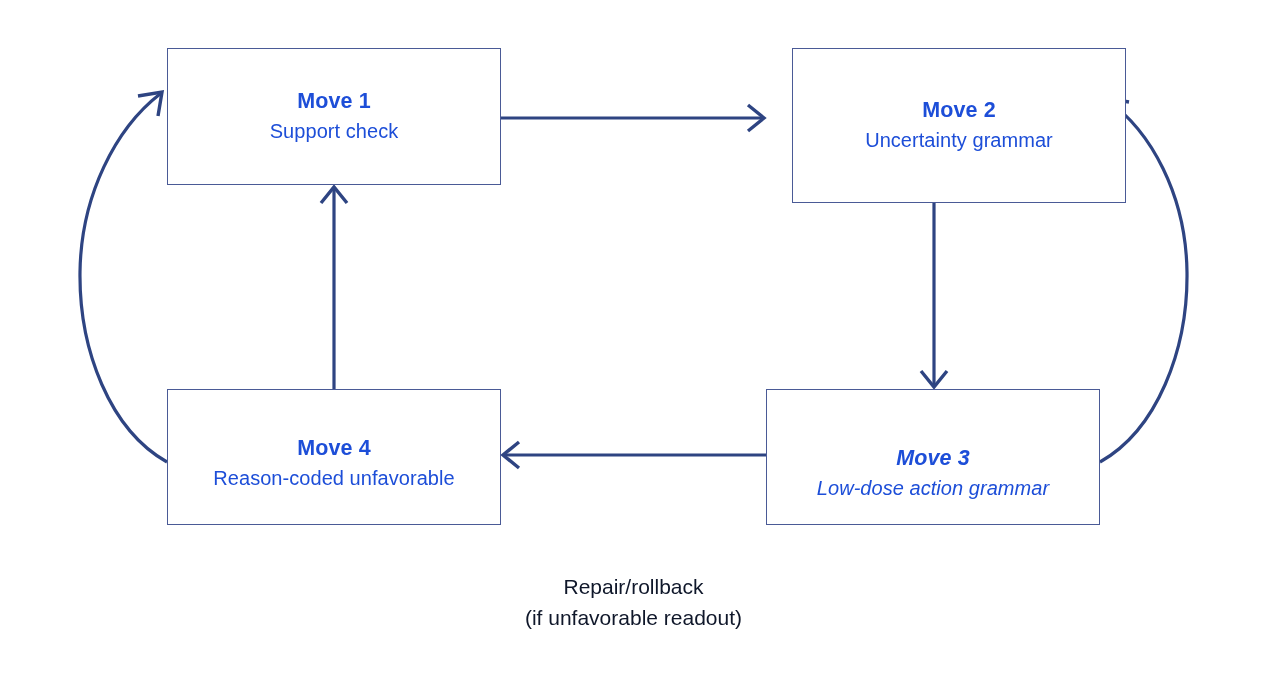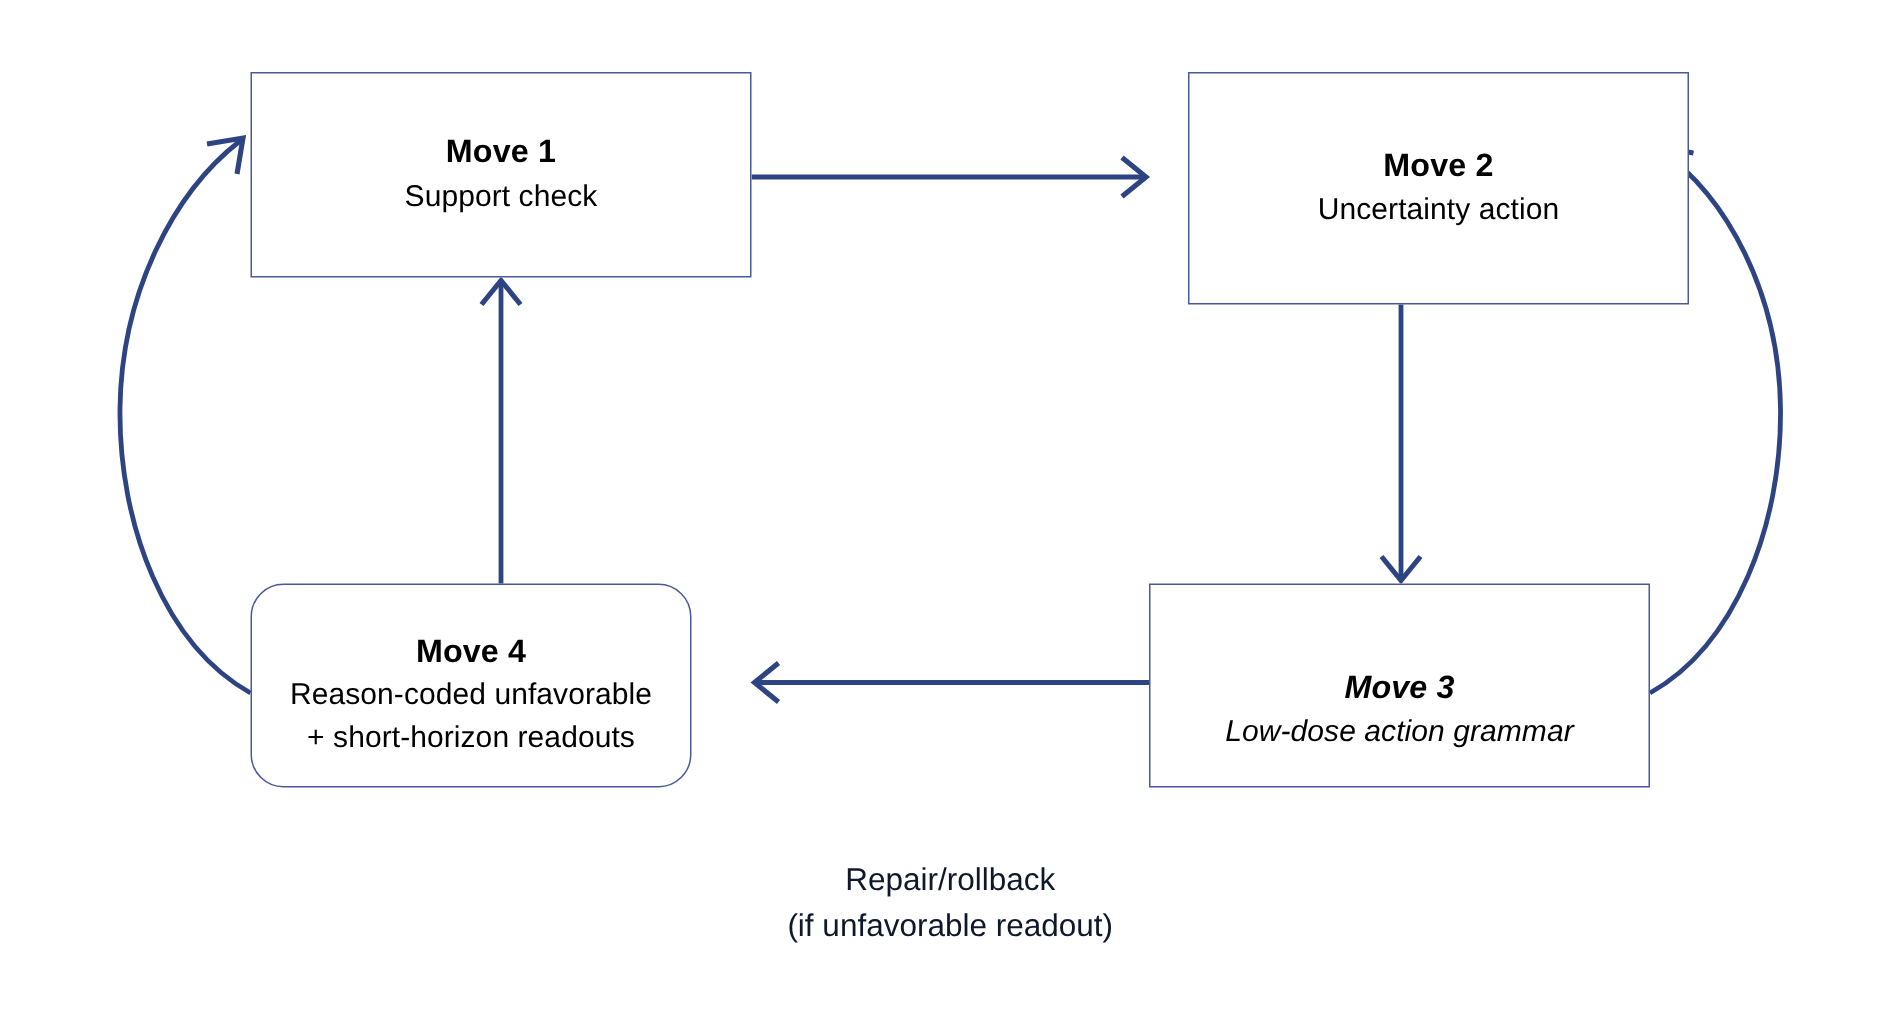--- a/index.html
+++ b/index.html
@@ -33,39 +33,39 @@
   .node-box {
     position: absolute;
     box-sizing: border-box;
     border: 1.4px solid #4a5a96;
     background: #ffffff;
     display: flex;
     flex-direction: column;
     align-items: center;
     justify-content: center;
     text-align: center;
-    color: #000000;
+    color: #1d4ed8;
   }
   .node-title {
     font-size: 21.5px;
     font-weight: bold;
     line-height: 1.38;
     letter-spacing: 0.1px;
     white-space: nowrap;
   }
   .node-subtitle {
     font-size: 20px;
     font-weight: normal;
     line-height: 1.42;
     letter-spacing: 0.05px;
     white-space: nowrap;
   }
   #node-move-1 { left: 167px;  top: 48px;  width: 334px; height: 137px; }
   #node-move-2 { left: 792px;  top: 48px;  width: 334px; height: 155px; }
-  #node-move-4 { left: 167px;  top: 389px; width: 294px; height: 136px; border-radius: 22px; }
+  #node-move-4 { left: 167px;  top: 389px; width: 334px; height: 136px; }
   #node-move-3 { left: 766px;  top: 389px; width: 334px; height: 136px; font-style: italic; }
 
   #node-move-3 .node-stack { margin-top: 32px; }
   #node-move-4 .node-stack { margin-top: 12px; }
   .node-stack {
     display: flex;
     flex-direction: column;
     align-items: center;
   }
   #node-move-4 .node-subtitle { white-space: nowrap; }
@@ -125,36 +125,35 @@
   <div class="node-box" id="node-move-1">
     <div class="node-stack">
       <div class="node-title">Move 1</div>
       <div class="node-subtitle">Support check</div>
     </div>
   </div>
 
   <div class="node-box" id="node-move-2">
     <div class="node-stack">
       <div class="node-title">Move 2</div>
-      <div class="node-subtitle">Uncertainty action</div>
+      <div class="node-subtitle">Uncertainty grammar</div>
     </div>
   </div>
 
   <div class="node-box" id="node-move-3">
     <div class="node-stack">
       <div class="node-title">Move 3</div>
       <div class="node-subtitle">Low-dose action grammar</div>
     </div>
   </div>
 
   <div class="node-box" id="node-move-4">
     <div class="node-stack">
       <div class="node-title">Move 4</div>
       <div class="node-subtitle">Reason-coded unfavorable</div>
-      <div class="node-subtitle">+ short-horizon readouts</div>
     </div>
   </div>
 
   <div id="loop-caption">
     <span class="caption-line">Repair/rollback</span>
     <span class="caption-line">(if unfavorable readout)</span>
   </div>
 
 </div>
 

